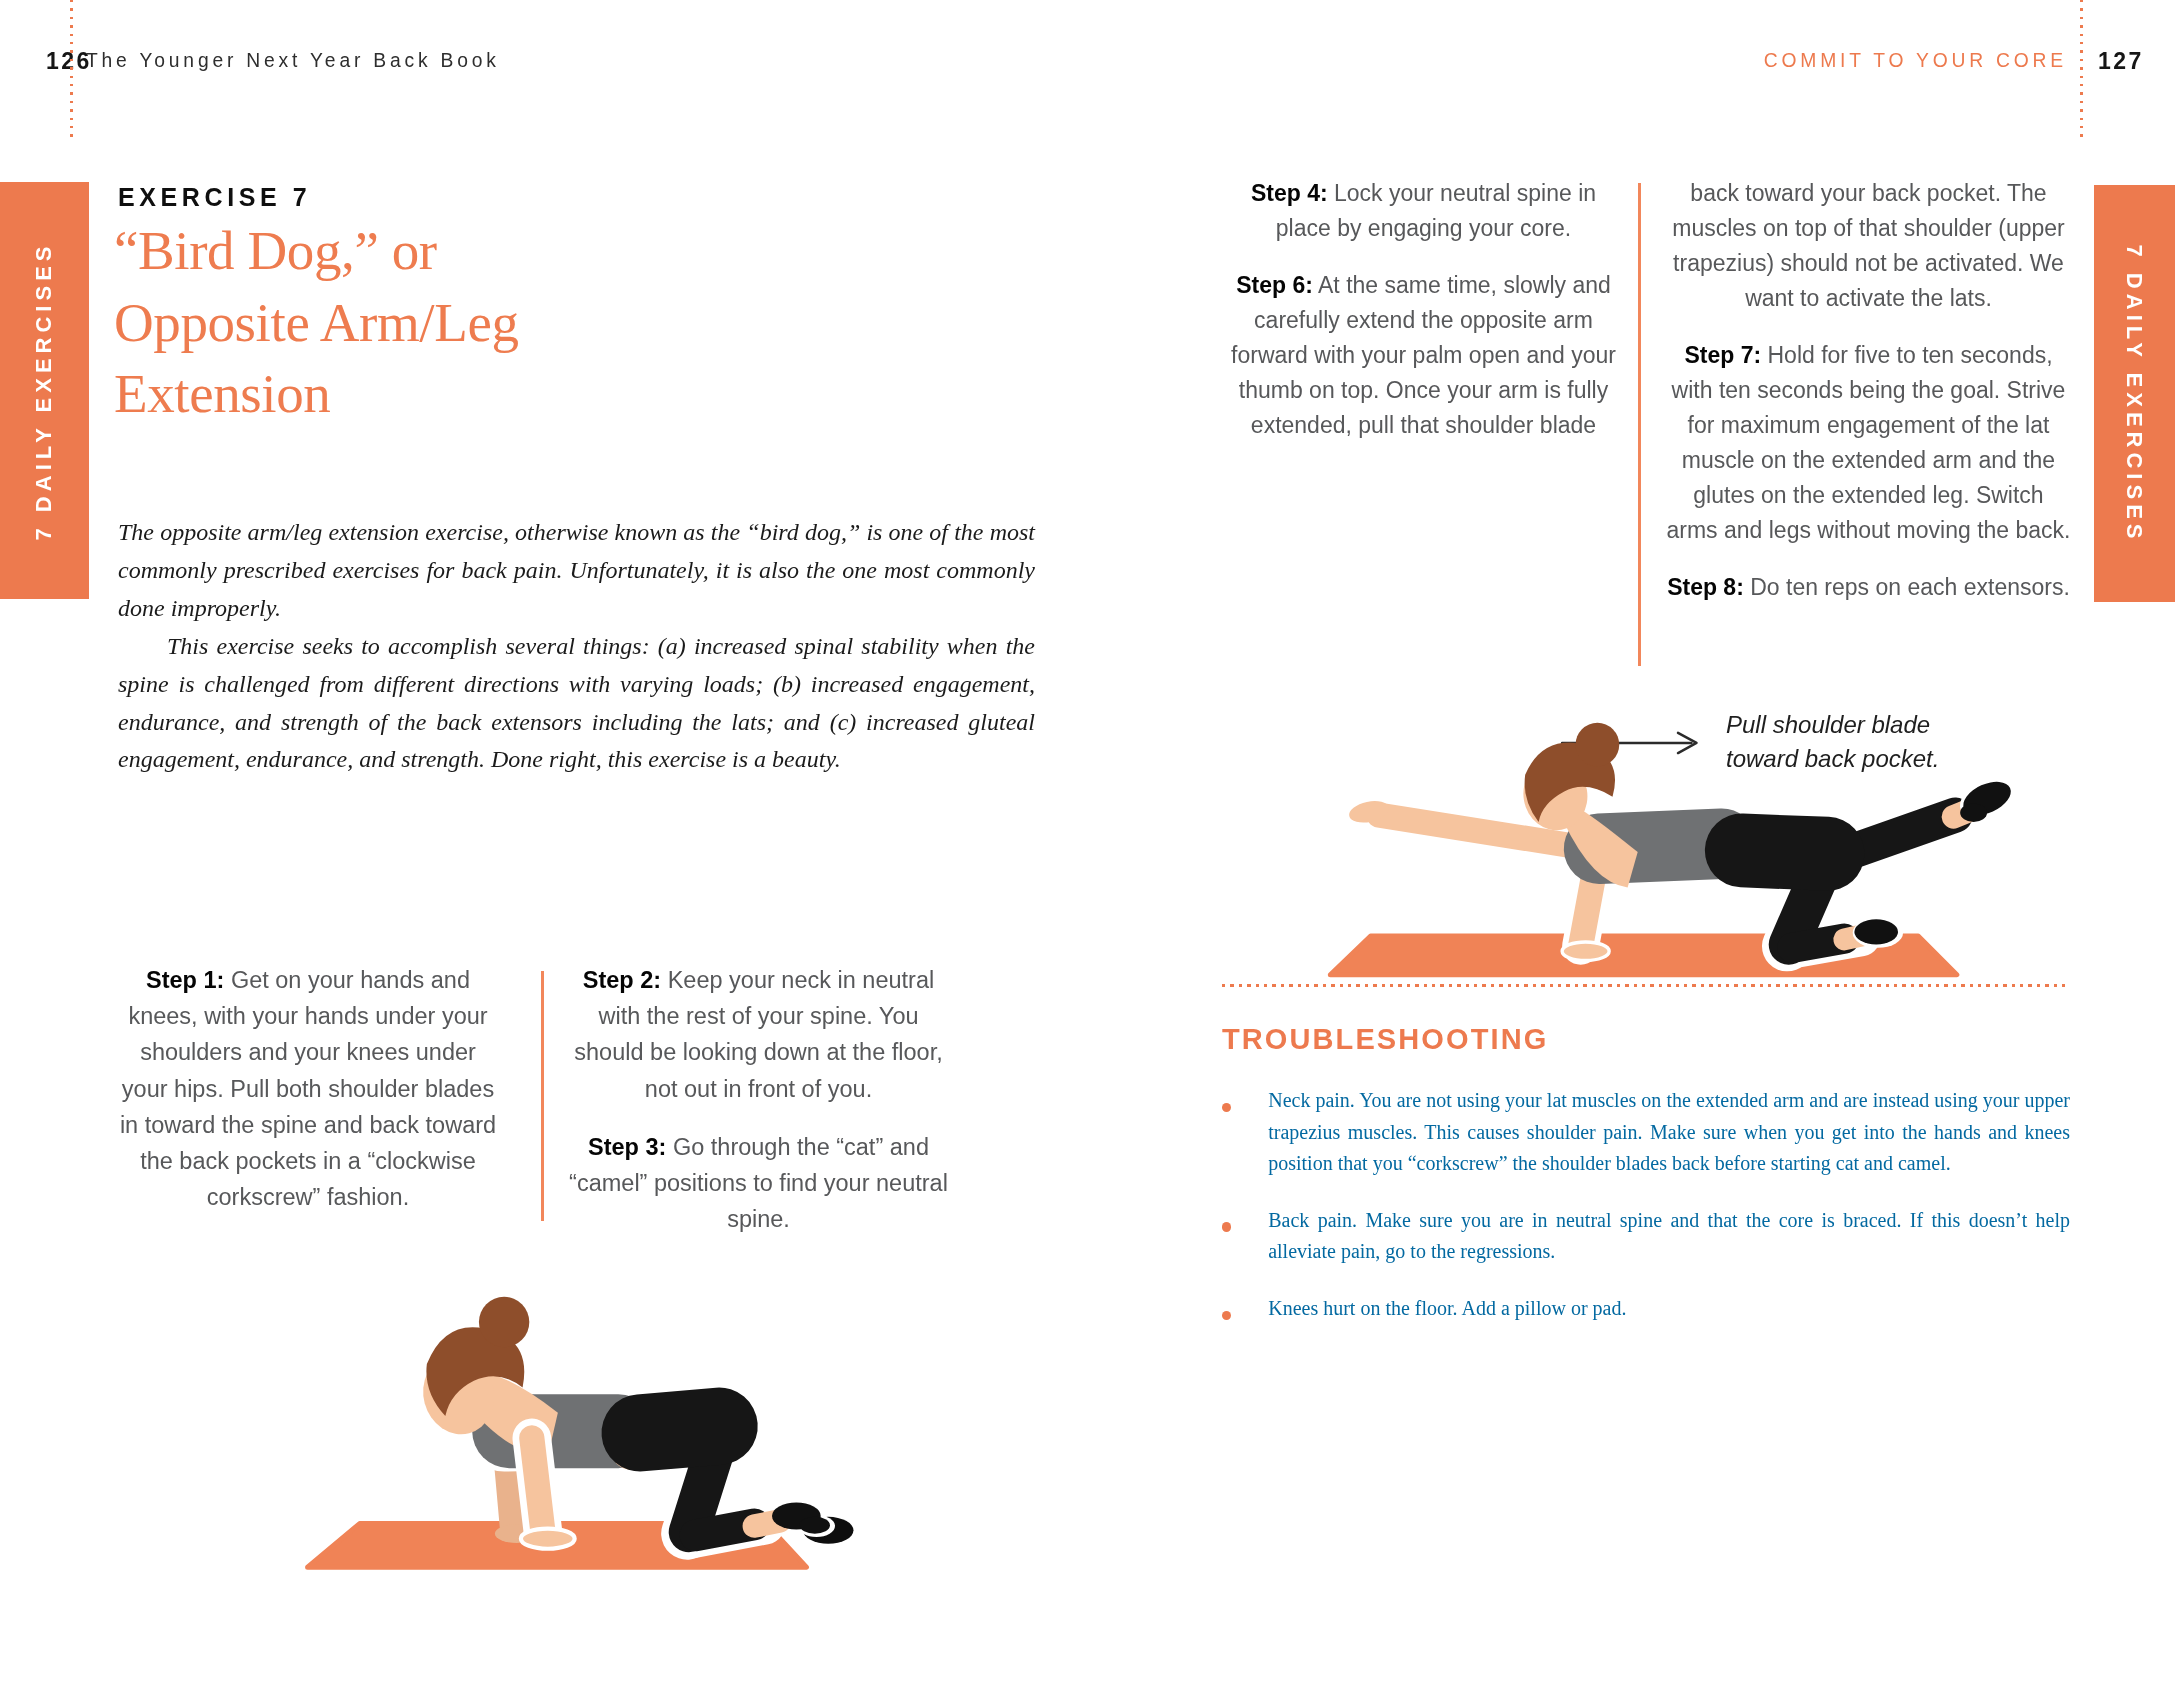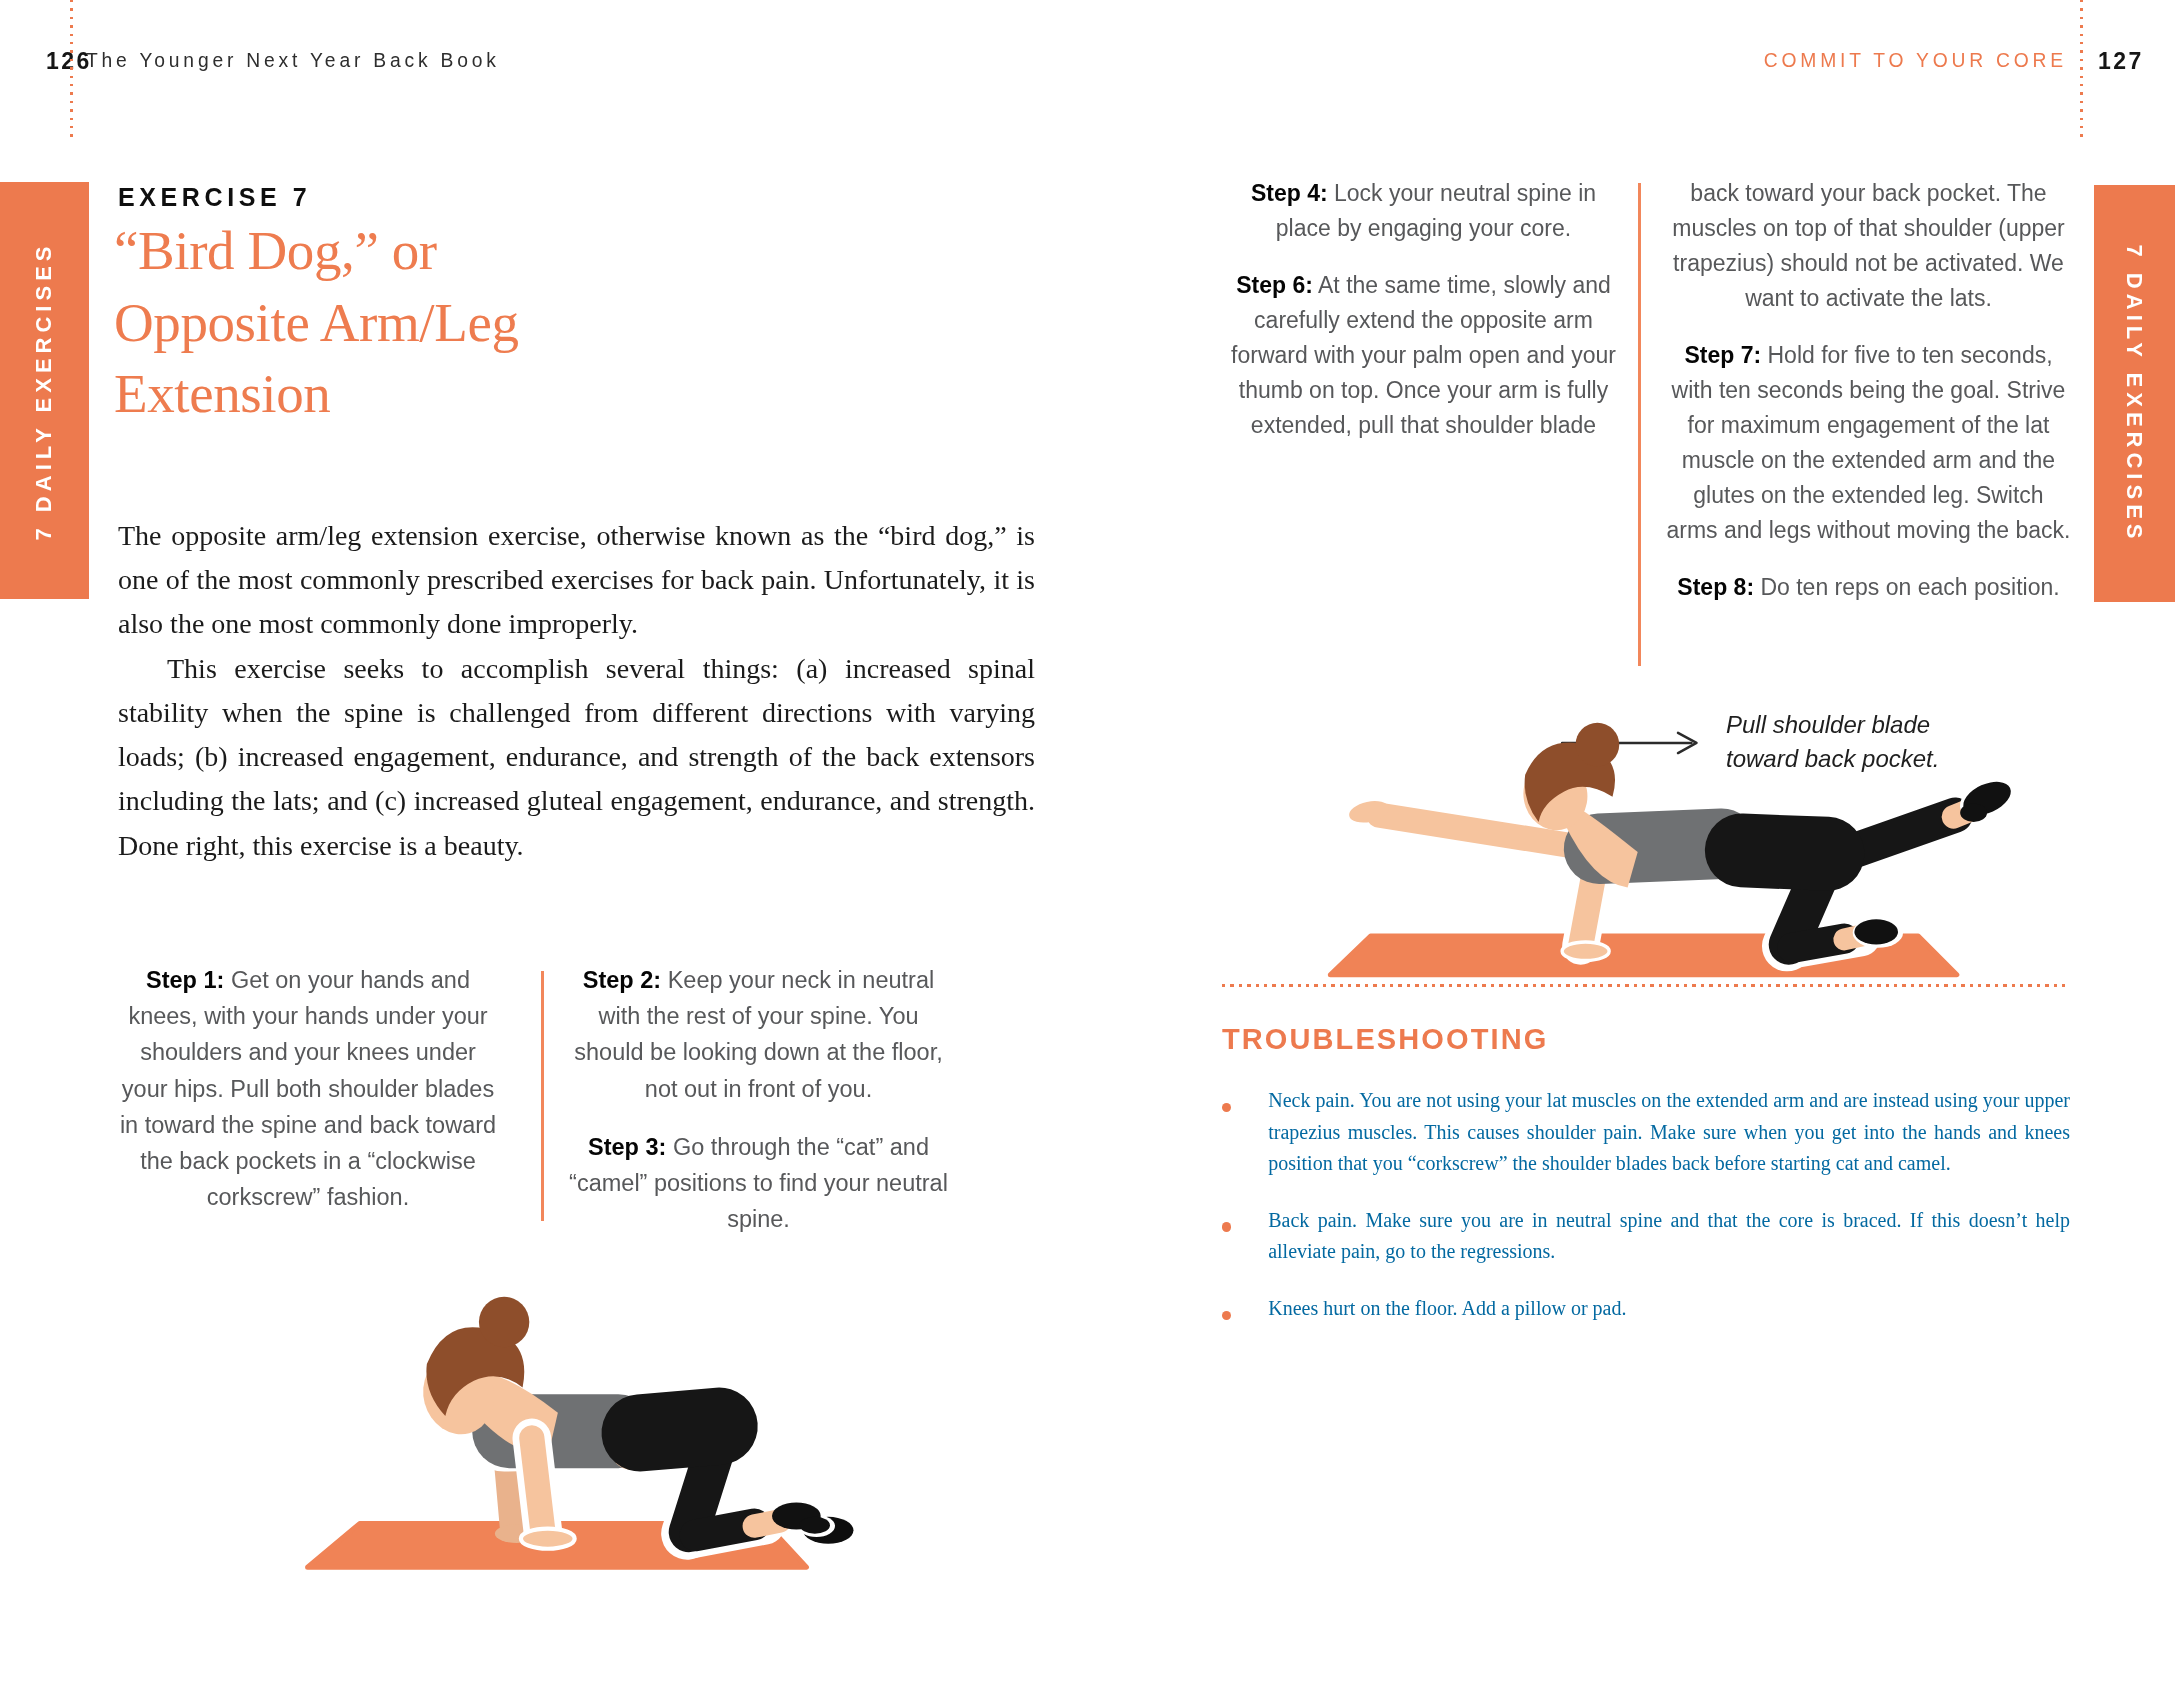--- a/index.html
+++ b/index.html
@@ -18,21 +18,21 @@
 
   
   .tab{background:#ED7A4E;display:flex;align-items:center;justify-content:center;}
   .tab span{color:#ffffff;font-weight:bold;font-size:22px;letter-spacing:5px;white-space:nowrap;}
   .tab-left span{transform:rotate(-90deg);}
   .tab-right span{transform:rotate(90deg);}
 
   
   .kicker{font-weight:bold;font-size:25px;letter-spacing:4.6px;color:#0f0f0f;}
   .ex-title{font-family:"Liberation Serif",serif;font-size:55px;line-height:1.3;color:#EE7C4F;letter-spacing:-0.4px;}
-  .intro{font-family:"Liberation Serif",serif;font-size:28px;line-height:1.58;color:#1b1b1b;text-align:justify;}
+  .intro{font-family:"Liberation Serif",serif;font-size:24px;line-height:1.58;color:#1b1b1b;text-align:justify;font-style:italic;}
   .intro p{margin:0;}
   .intro p.indent{text-indent:49px;}
 
   
   .stepcol .step{margin:0 0 22px 0;text-align:center;}
   .step{font-size:23.5px;line-height:1.54;color:#57585A;}
   .stepcol-sm .step{font-size:23px;line-height:1.52;}
   .step-label{font-weight:bold;color:#050505;}
   .colsep{width:2.5px;background:#F2875B;}
 
@@ -146,21 +146,21 @@
   <div class="abs stepcol stepcol-sm" style="left:1666px;top:176px;width:405px;">
     <div class="step">
       <span>back toward your back pocket. The muscles on top of that shoulder (upper trapezius) should not be activated. We want to activate the lats.</span>
     </div>
     <div class="step">
       <span class="step-label">Step 7:</span>
       <span>Hold for five to ten seconds, with ten seconds being the goal. Strive for maximum engagement of the lat muscle on the extended arm and the glutes on the extended leg. Switch arms and legs without moving the back.</span>
     </div>
     <div class="step">
       <span class="step-label">Step 8:</span>
-      <span>Do ten reps on each position.</span>
+      <span>Do ten reps on each extensors.</span>
     </div>
   </div>
 
   <svg class="abs" style="left:1285px;top:694px;" width="739" height="286" viewBox="0 0 880 340">
     <path d="M102 288 L754 288 L800 334 L54 334 Z" fill="#F08356" stroke="#F08356" stroke-width="6" stroke-linejoin="round"></path>
     <g stroke="#2b2b2b" stroke-width="3" fill="none" stroke-linecap="round" stroke-linejoin="round">
       <line x1="330" y1="58" x2="484" y2="58"></line>
       <path d="M468 46 L490 58 L468 70"></path>
     </g>
     <g>

